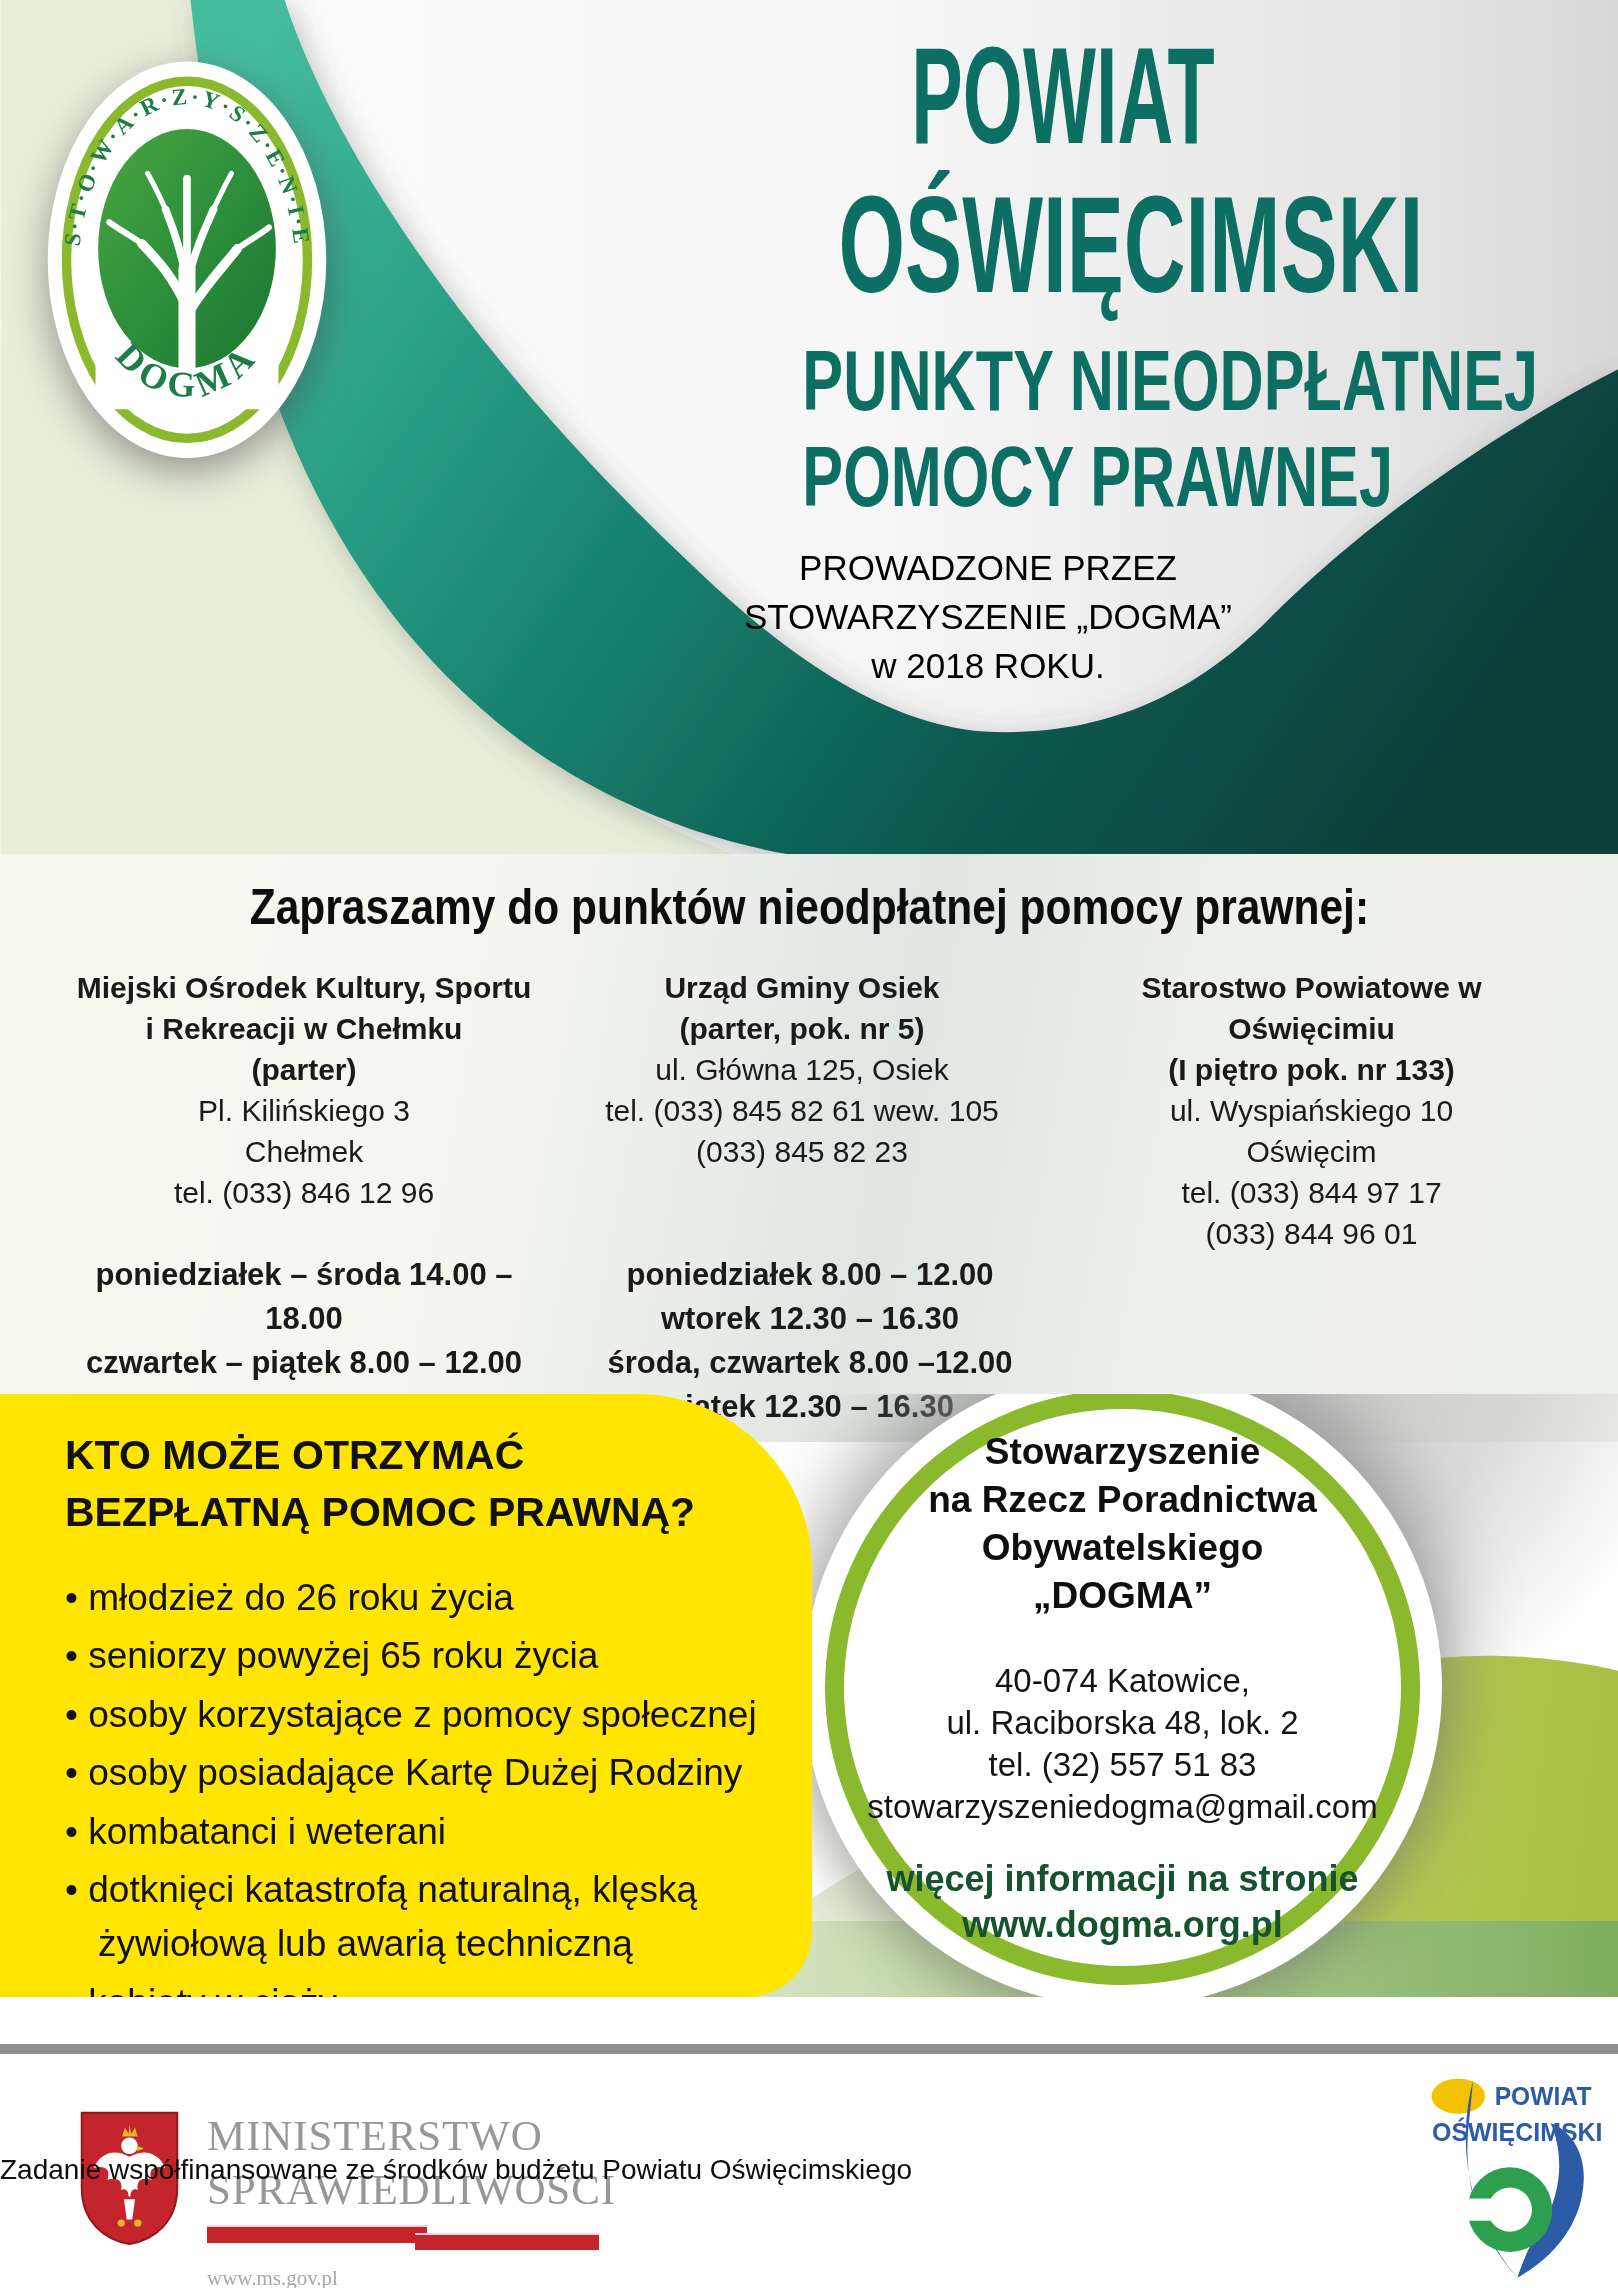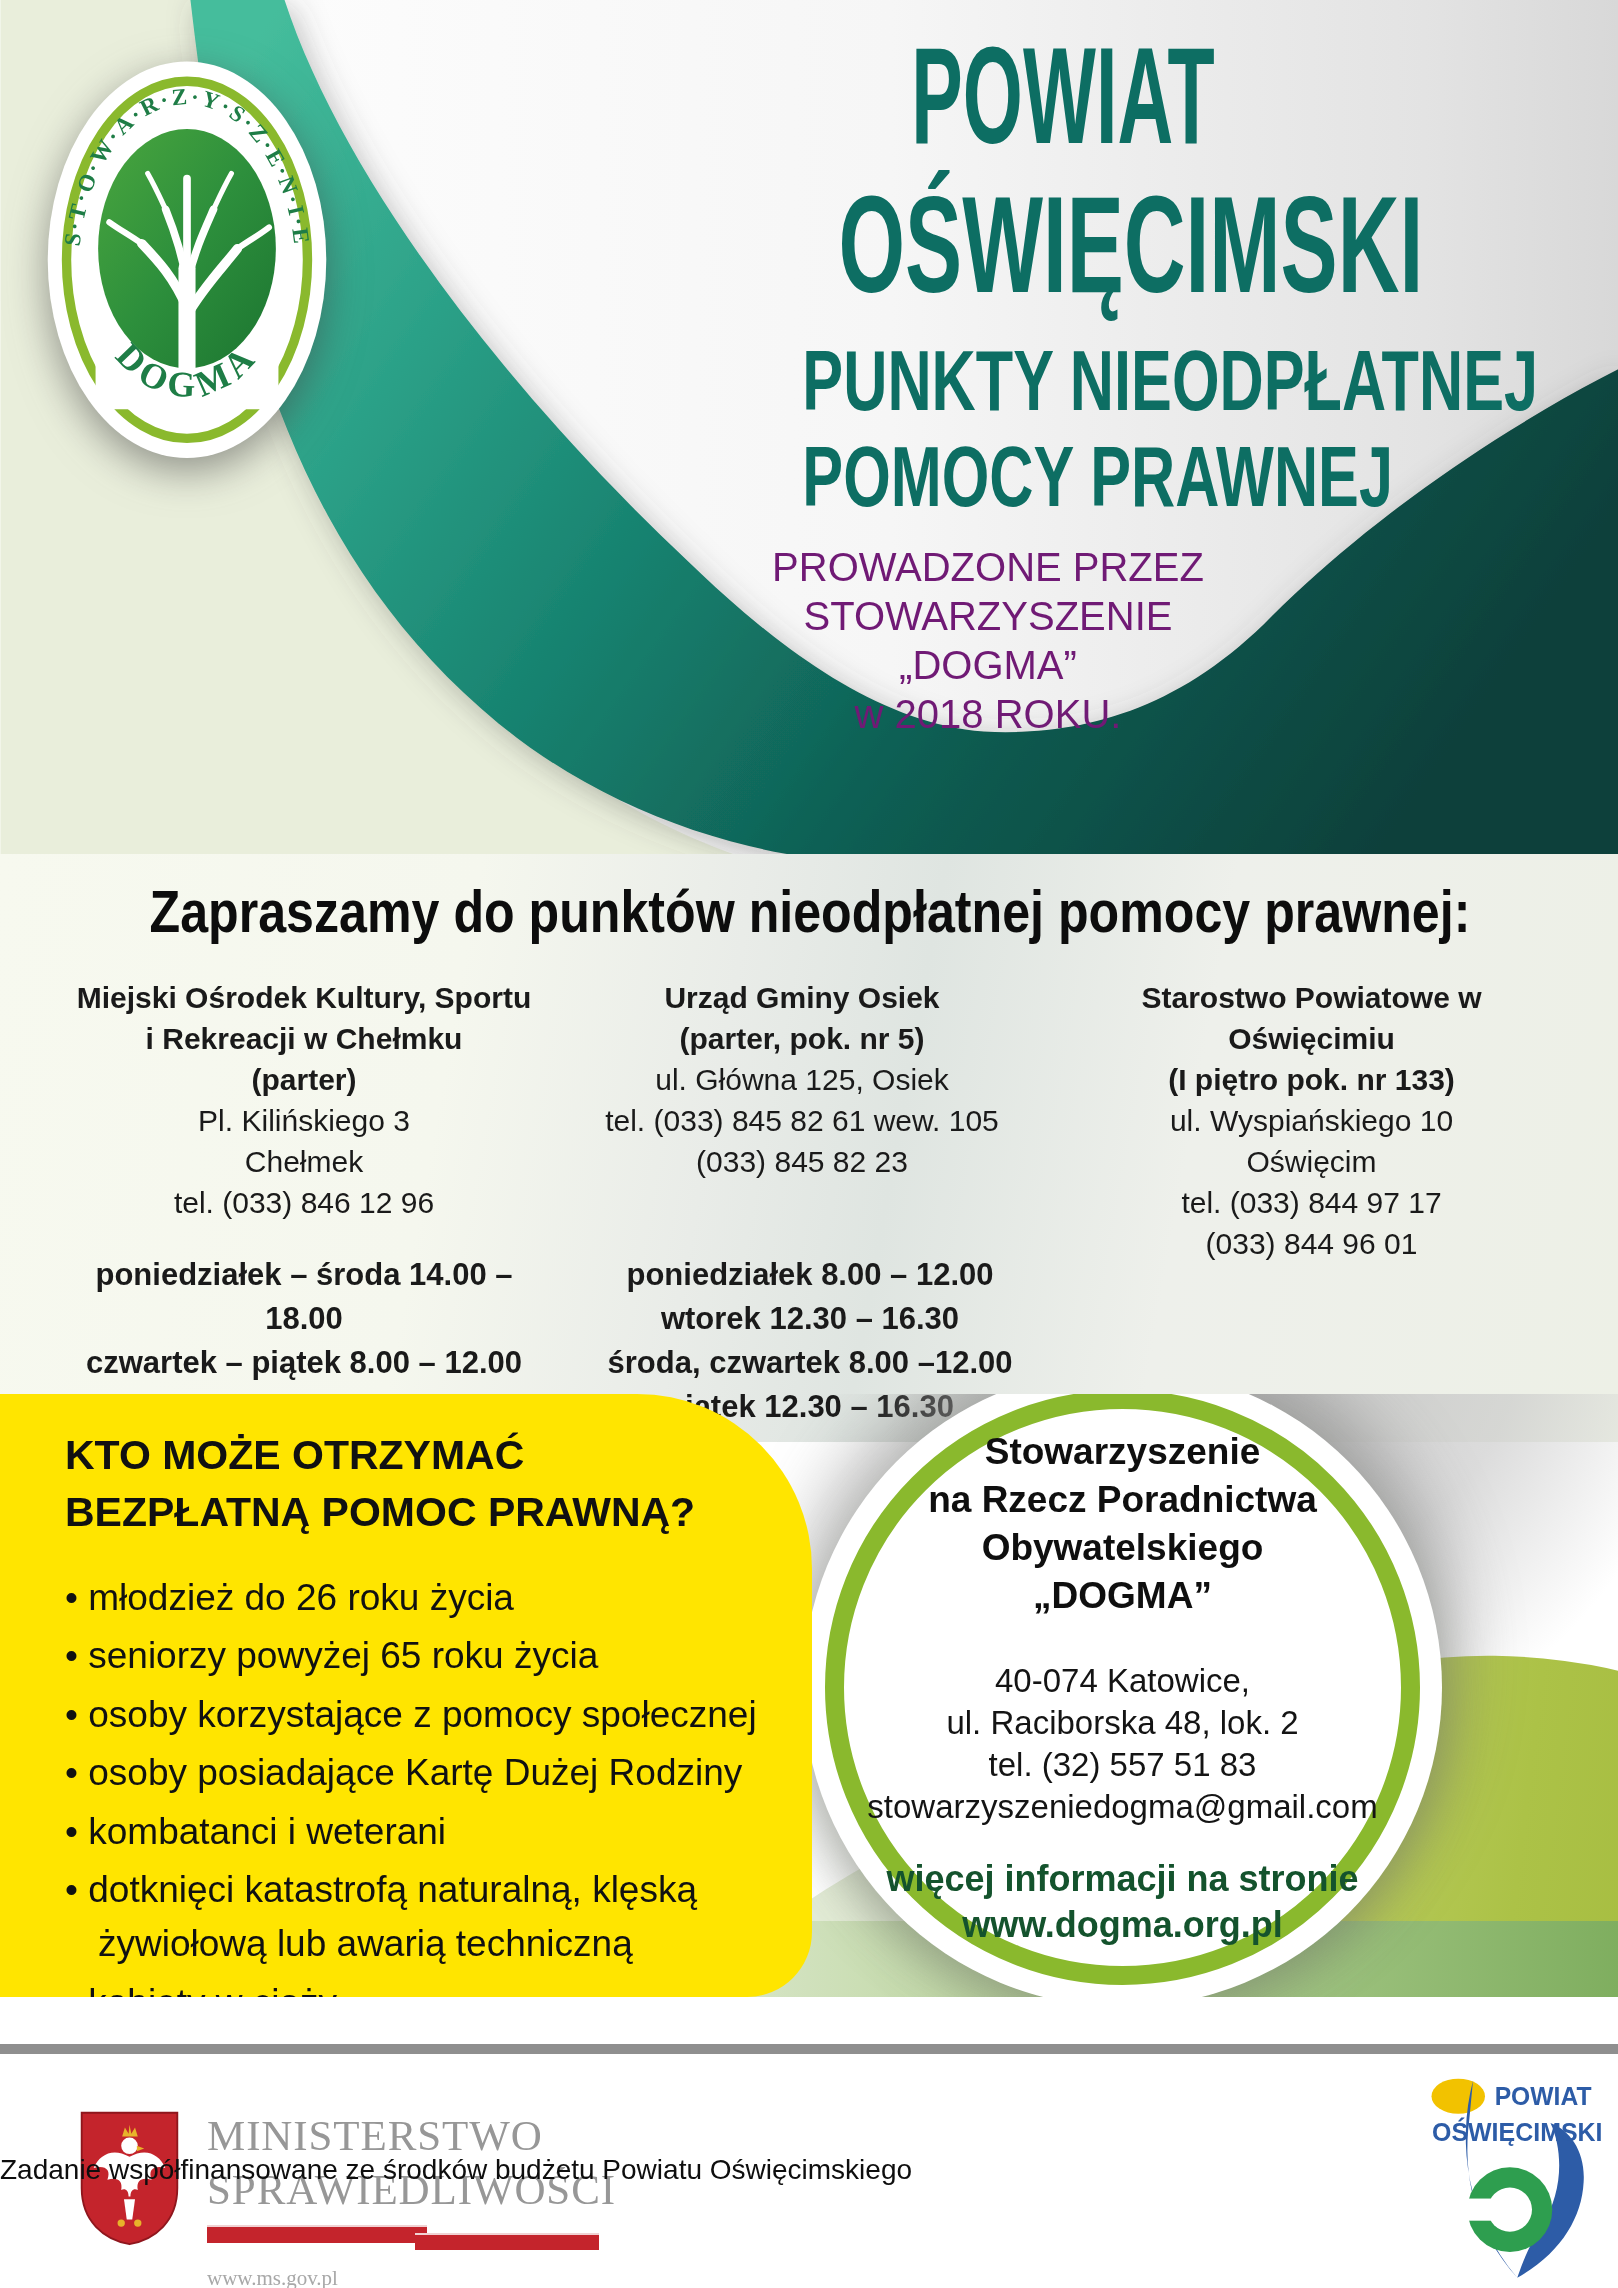--- a/index.html
+++ b/index.html
@@ -20,26 +20,26 @@
   
   .title-block { position:absolute; left:701px; top:31px; width:724px;
                  text-align:center; color:#0d6e63; }
   .title-block div { white-space:nowrap; font-weight:bold; }
   .tl1 { font-size:138px; line-height:129px; transform:scaleX(.56); }
   .tl2 { font-size:138px; line-height:129px; transform:scaleX(.62); margin-top:20px; }
   .tm  { font-size:85px;  line-height:96px; transform:scaleX(.72); }
   .tm1 { margin-top:24px; }
 
   .lead { position:absolute; left:711px; top:543px; width:554px;
-          text-align:center; font-size:40px; line-height:49px; color:#701a75; }
+          text-align:center; font-size:35px; line-height:49px; color:#000000; }
 
   
   .invite-band { position:absolute; left:0; top:854px; width:1619px; height:588px;
     background:linear-gradient(100deg,#f7f9ef 0%,#f5f7ee 28%,#e9ece8 44%,#dfe5e1 55%,#eef0eb 72%,#edf0e6 100%); }
-  .invite-heading { margin-top:24px; text-align:center; font-size:59px; font-weight:bold; color:#0d0d0d; }
+  .invite-heading { margin-top:24px; text-align:center; font-size:50px; font-weight:bold; color:#0d0d0d; }
   .invite-heading span { display:inline-block; transform:scaleX(.85); white-space:nowrap; }
   .loc-grid { margin-top:31px; padding:0 64px; display:grid;
               grid-template-columns:480px 466px 503px; column-gap:25px; }
   .loc { text-align:center; font-size:30px; line-height:41px; }
   .loc-name { font-weight:bold; }
   .hours-grid { position:absolute; left:64px; right:64px; top:399px; display:grid;
                 grid-template-columns:480px 466px 503px; column-gap:33px; }
   .hours { text-align:center; font-size:31px; font-weight:bold; line-height:44px; }
 
   

